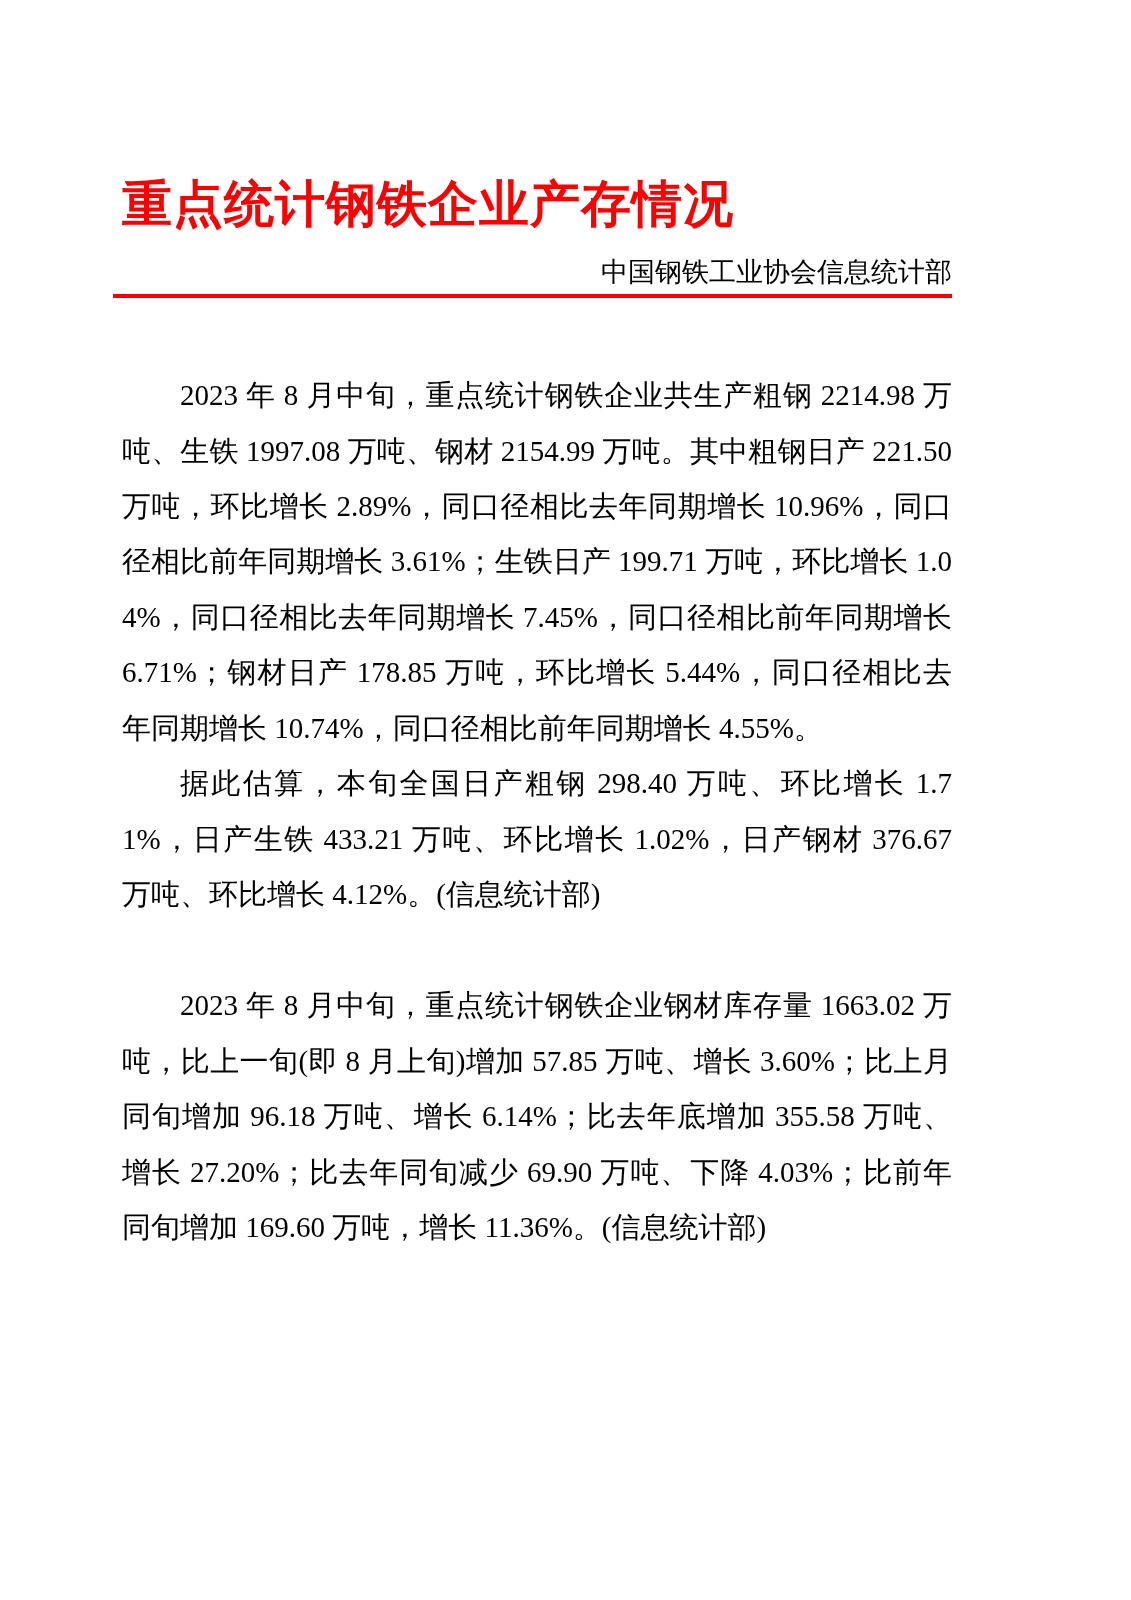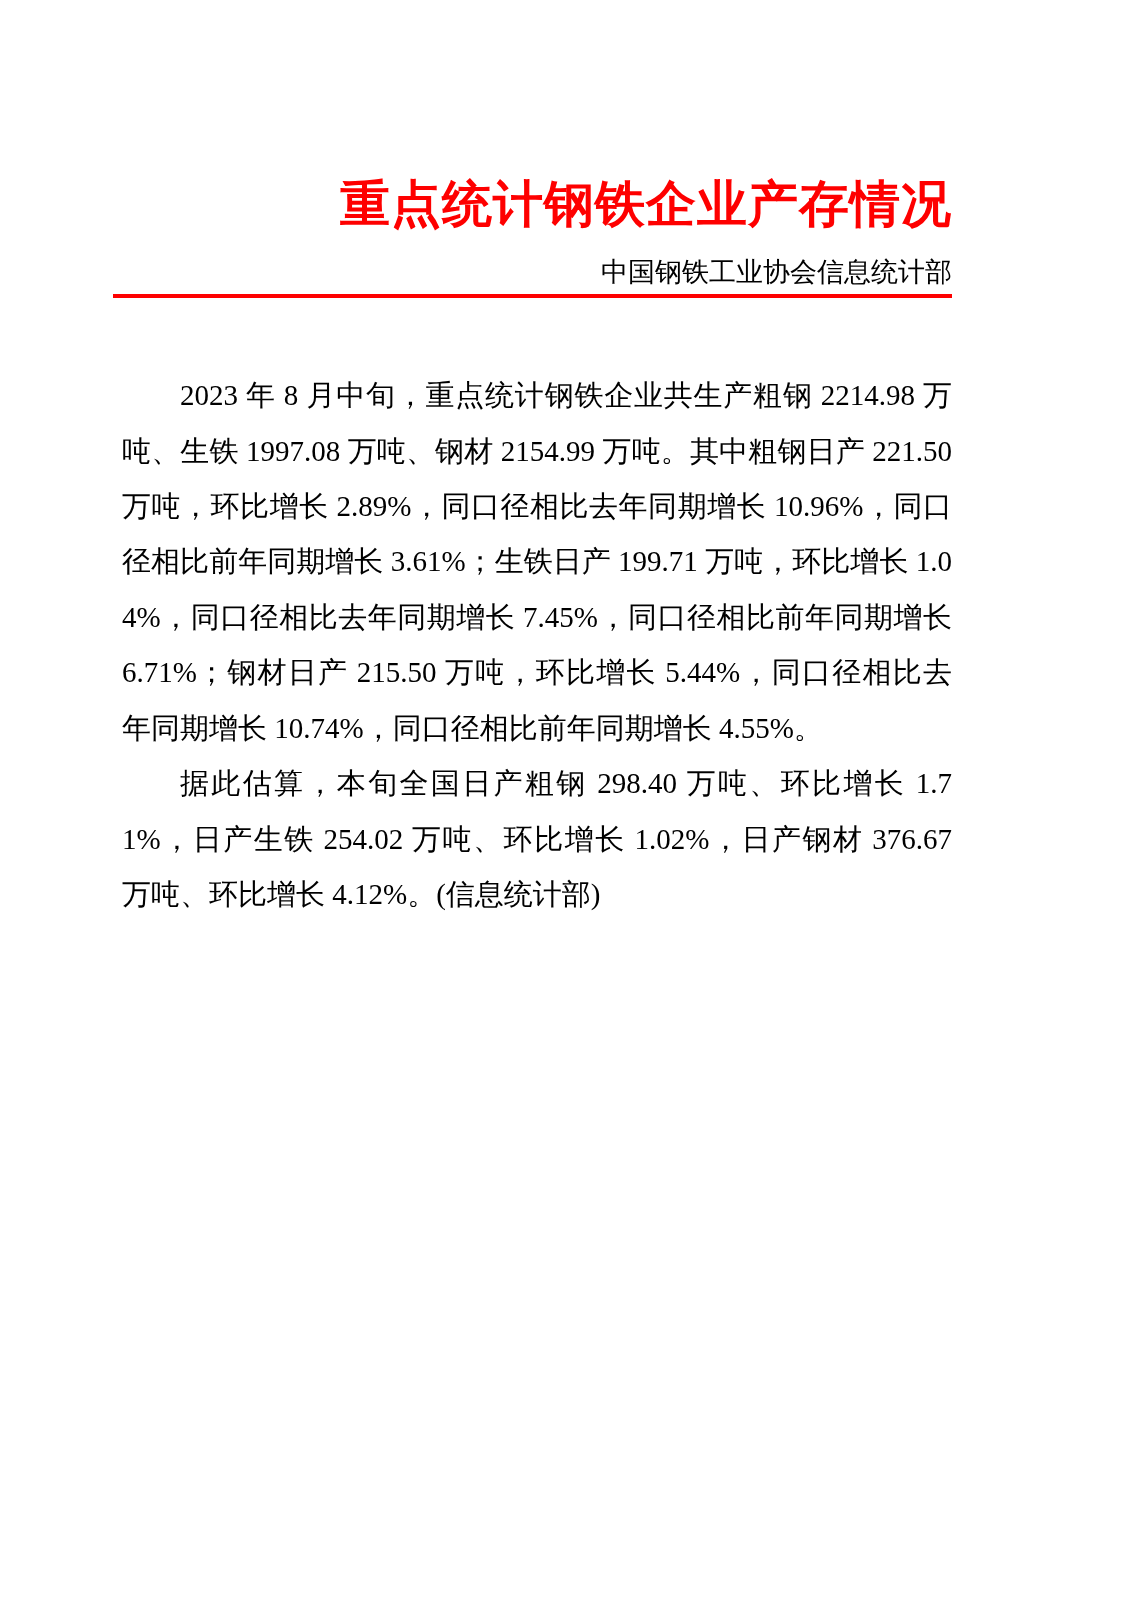--- a/index.html
+++ b/index.html
@@ -18,21 +18,21 @@
     color: #000000;
   }
   .content {
     position: absolute;
     left: 122px;
     top: 0;
     width: 830px;
   }
   .doc-title {
     margin: 176px 0 0 0;
-    text-align: right;
+    text-align: left;
     font-family: "Liberation Sans", "DejaVu Sans", sans-serif;
     font-weight: bold;
     font-size: 50px;
     line-height: 1.15;
     color: #fe0000;
     letter-spacing: 1px;
     white-space: nowrap;
   }
   .doc-subtitle {
     margin: 28px 0 0 0;
@@ -88,20 +88,21 @@
 <div class="page">
   <div class="content">
 
     <h1 class="doc-title">重点统计钢铁企业产存情况</h1>
 
 
     <div class="doc-department">中国钢铁工业协会信息统计部</div>
 
     <div class="header-rule"></div>
 
-    <p class="body-par first">2023 年 8 月中旬，重点统计钢铁企业共生产粗钢 2214.98 万吨、生铁 1997.08 万吨、钢材 2154.99 万吨。其中粗钢日产 221.50 万吨，环比增长 2.89%，同口径相比去年同期增长 10.96%，同口径相比前年同期增长 3.61%；生铁日产 199.71 万吨，环比增长 1.04%，同口径相比去年同期增长 7.45%，同口径相比前年同期增长 6.71%；钢材日产 215.50 万吨，环比增长 5.44%，同口径相比去年同期增长 10.74%，同口径相比前年同期增长 4.55%。</p>
+    <p class="body-par first">2023 年 8 月中旬，重点统计钢铁企业共生产粗钢 2214.98 万吨、生铁 1997.08 万吨、钢材 2154.99 万吨。其中粗钢日产 221.50 万吨，环比增长 2.89%，同口径相比去年同期增长 10.96%，同口径相比前年同期增长 3.61%；生铁日产 199.71 万吨，环比增长 1.04%，同口径相比去年同期增长 7.45%，同口径相比前年同期增长 6.71%；钢材日产 178.85 万吨，环比增长 5.44%，同口径相比去年同期增长 10.74%，同口径相比前年同期增长 4.55%。</p>
 
-    <p class="body-par">据此估算，本旬全国日产粗钢 298.40 万吨、环比增长 1.71%，日产生铁 254.02 万吨、环比增长 1.02%，日产钢材 376.67 万吨、环比增长 4.12%。(信息统计部)</p>
+    <p class="body-par">据此估算，本旬全国日产粗钢 298.40 万吨、环比增长 1.71%，日产生铁 433.21 万吨、环比增长 1.02%，日产钢材 376.67 万吨、环比增长 4.12%。(信息统计部)</p>
 
+    <p class="body-par spaced">2023 年 8 月中旬，重点统计钢铁企业钢材库存量 1663.02 万吨，比上一旬(即 8 月上旬)增加 57.85 万吨、增长 3.60%；比上月同旬增加 96.18 万吨、增长 6.14%；比去年底增加 355.58 万吨、增长 27.20%；比去年同旬减少 69.90 万吨、下降 4.03%；比前年同旬增加 169.60 万吨，增长 11.36%。(信息统计部)</p>
 
   </div>
 
 </div>
 
 </body></html>

